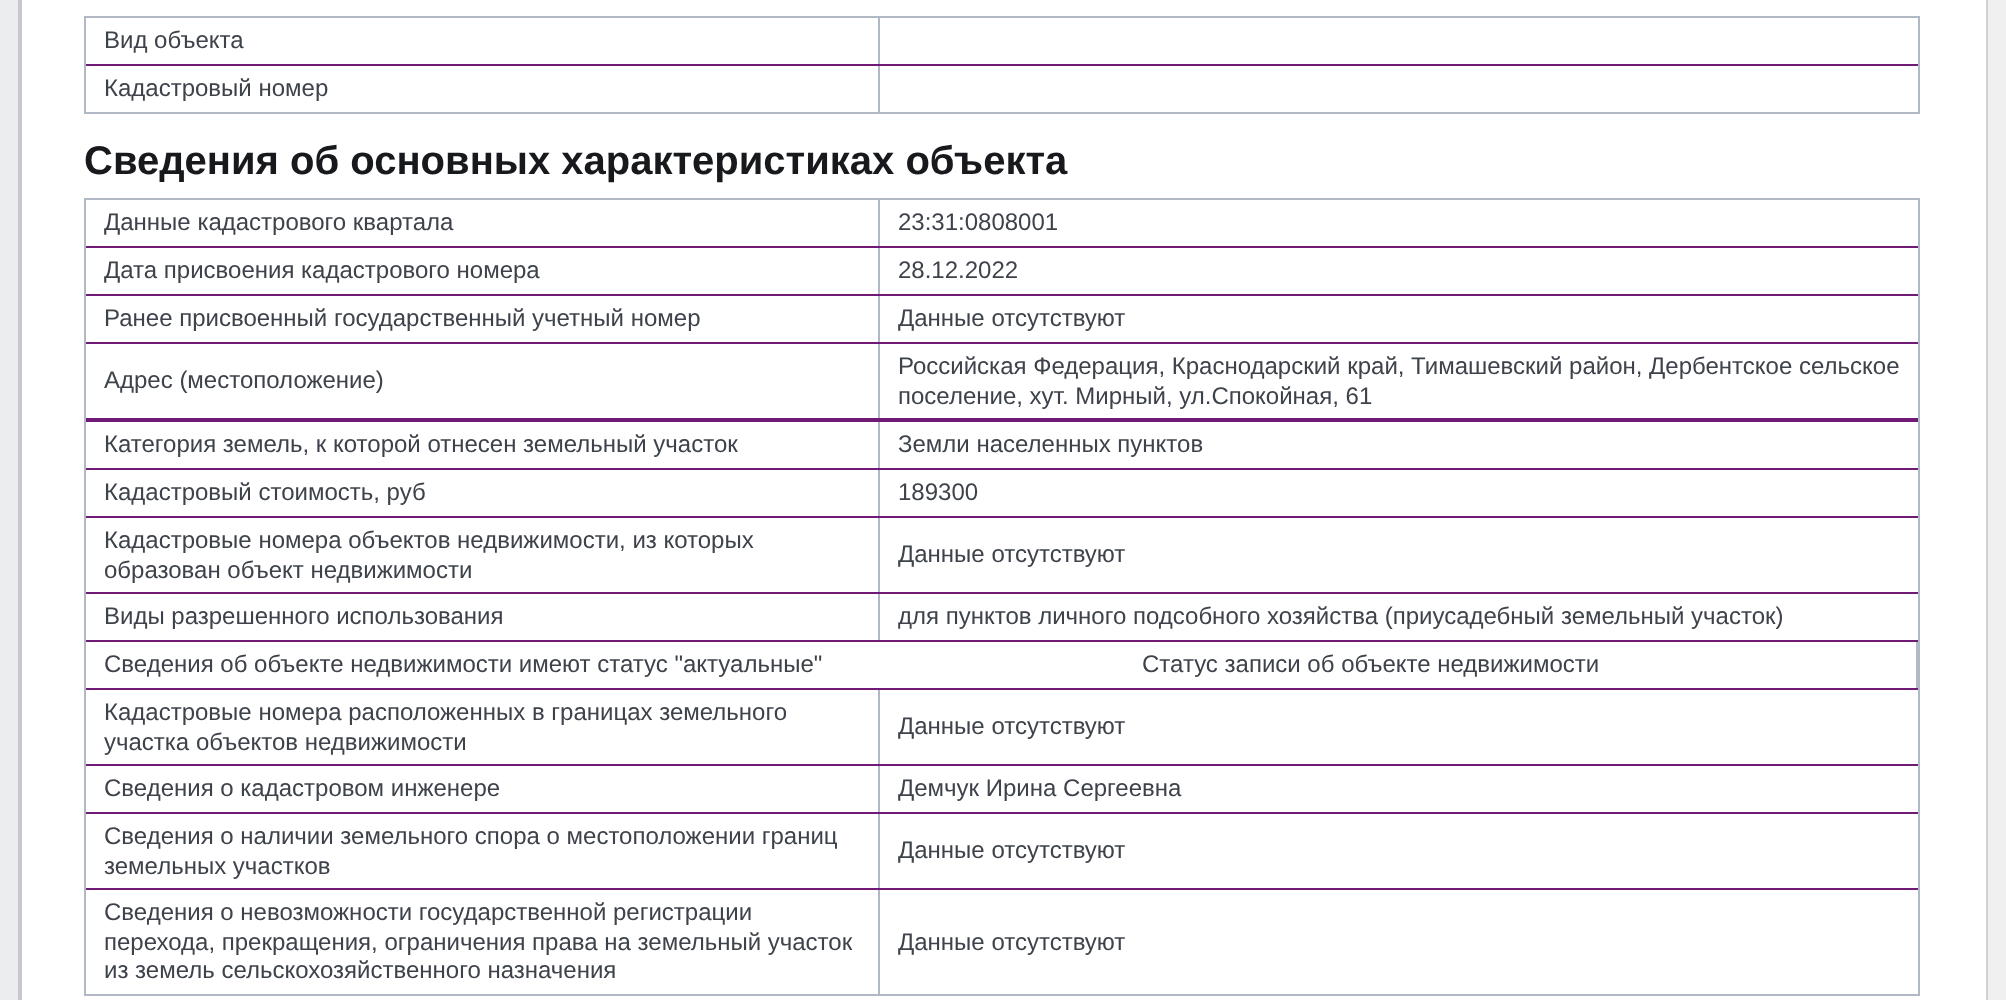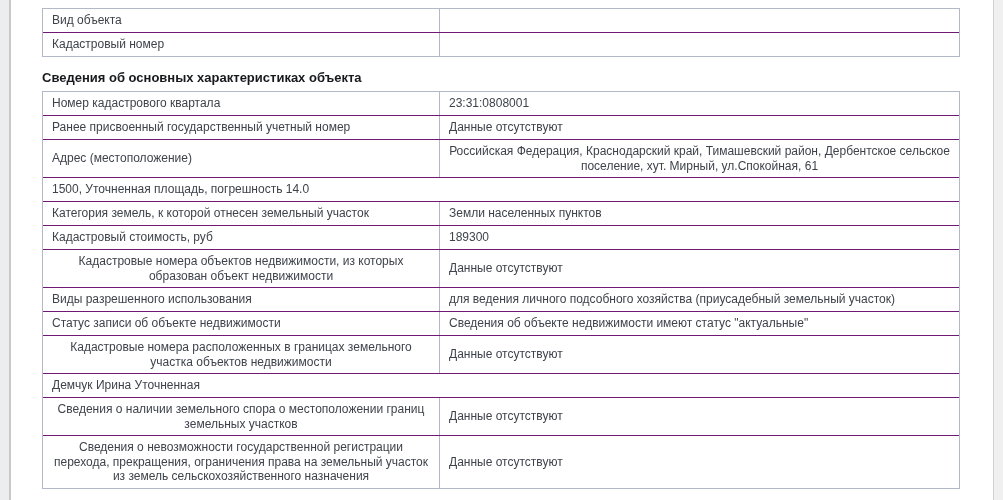--- a/index.html
+++ b/index.html
@@ -27,40 +27,40 @@
   }
   .content {
     position: absolute;
     left: 42px; top: 8px;
     width: 918px;
   }
   .dtable {
     border: 1px solid #b2b9c6;
     background: #ffffff;
   }
-  .trow { display: flex; align-items: stretch; text-align: center; }
+  .trow { display: flex; align-items: stretch; }
   .trow + .trow { border-top: 1px solid #701a75; }
   .tcell {
     padding: 4px 9px;
     font-size: 12px;
     line-height: 14.5px;
     display: flex;
     align-items: center;
     box-sizing: border-box;
     min-height: 23px;
   }
   .tlabel {
     width: 397px;
     flex: none;
     border-right: 1px solid #b2b9c6;
   }
   .tvalue { flex: 1; }
   .section-title {
     margin: 13px 0 6px 0;
-    font-size: 13px;
+    font-size: 20px;
     font-weight: bold;
     color: #17191d;
   }
   .watermark {
     position: absolute;
     left: 692px; top: 368px;
     width: 230px;
     opacity: 0.05;
     pointer-events: none;
     color: #4a5260;
@@ -95,60 +95,64 @@
         </div>
         <div class="trow">
           <div class="tcell tlabel">Кадастровый номер</div>
         </div>
       </div>
 
     <div class="section-title">Сведения об основных характеристиках объекта</div>
 
     <div class="dtable" id="main-table">
         <div class="trow">
-          <div class="tcell tlabel">Номер кадастрового квартала</div>
+          <div class="tcell tlabel">Данные кадастрового квартала</div>
           <div class="tcell tvalue">23:31:0808001</div>
+        </div>
+        <div class="trow">
+          <div class="tcell tlabel">Дата присвоения кадастрового номера</div>
+          <div class="tcell tvalue">28.12.2022</div>
         </div>
         <div class="trow">
           <div class="tcell tlabel">Ранее присвоенный государственный учетный номер</div>
           <div class="tcell tvalue">Данные отсутствуют</div>
         </div>
         <div class="trow">
           <div class="tcell tlabel">Адрес (местоположение)</div>
           <div class="tcell tvalue">Российская Федерация, Краснодарский край, Тимашевский район, Дербентское сельское поселение, хут. Мирный, ул.Спокойная, 61</div>
         </div>
         <div class="trow">
-          <div class="tcell tvalue">1500, Уточненная площадь, погрешность 14.0</div>
         </div>
         <div class="trow">
           <div class="tcell tlabel">Категория земель, к которой отнесен земельный участок</div>
           <div class="tcell tvalue">Земли населенных пунктов</div>
         </div>
         <div class="trow">
           <div class="tcell tlabel">Кадастровый стоимость, руб</div>
           <div class="tcell tvalue">189300</div>
         </div>
         <div class="trow">
           <div class="tcell tlabel">Кадастровые номера объектов недвижимости, из которых образован объект недвижимости</div>
           <div class="tcell tvalue">Данные отсутствуют</div>
         </div>
         <div class="trow">
           <div class="tcell tlabel">Виды разрешенного использования</div>
-          <div class="tcell tvalue">для ведения личного подсобного хозяйства (приусадебный земельный участок)</div>
+          <div class="tcell tvalue">для пунктов личного подсобного хозяйства (приусадебный земельный участок)</div>
         </div>
         <div class="trow">
+          <div class="tcell tvalue">Сведения об объекте недвижимости имеют статус "актуальные"</div>
           <div class="tcell tlabel">Статус записи об объекте недвижимости</div>
-          <div class="tcell tvalue">Сведения об объекте недвижимости имеют статус "актуальные"</div>
         </div>
         <div class="trow">
           <div class="tcell tlabel">Кадастровые номера расположенных в границах земельного участка объектов недвижимости</div>
           <div class="tcell tvalue">Данные отсутствуют</div>
         </div>
         <div class="trow">
-          <div class="tcell tvalue">Демчук Ирина Уточненная</div>
+          <div class="tcell tlabel">Сведения о кадастровом инженере</div>
+          <div class="tcell tvalue">Демчук Ирина Сергеевна</div>
         </div>
         <div class="trow">
           <div class="tcell tlabel">Сведения о наличии земельного спора о местоположении границ земельных участков</div>
           <div class="tcell tvalue">Данные отсутствуют</div>
         </div>
         <div class="trow">
           <div class="tcell tlabel">Сведения о невозможности государственной регистрации перехода, прекращения, ограничения права на земельный участок из земель сельскохозяйственного назначения</div>
           <div class="tcell tvalue">Данные отсутствуют</div>
         </div>
       </div>

